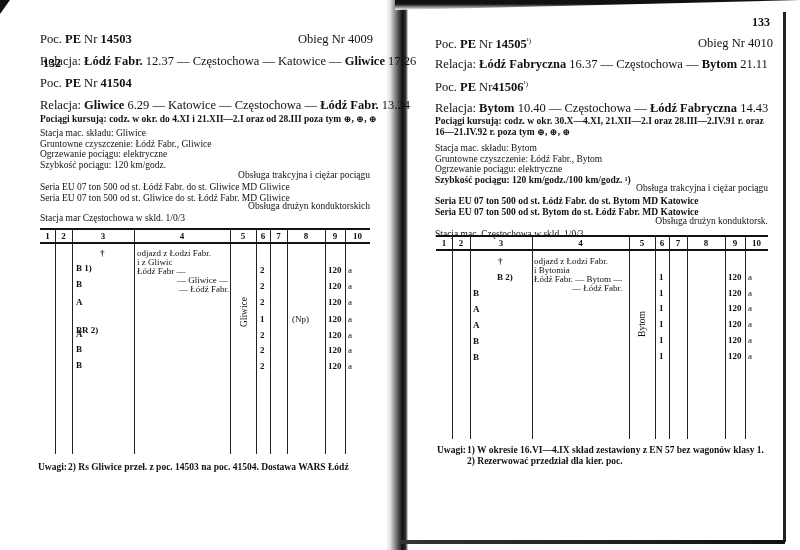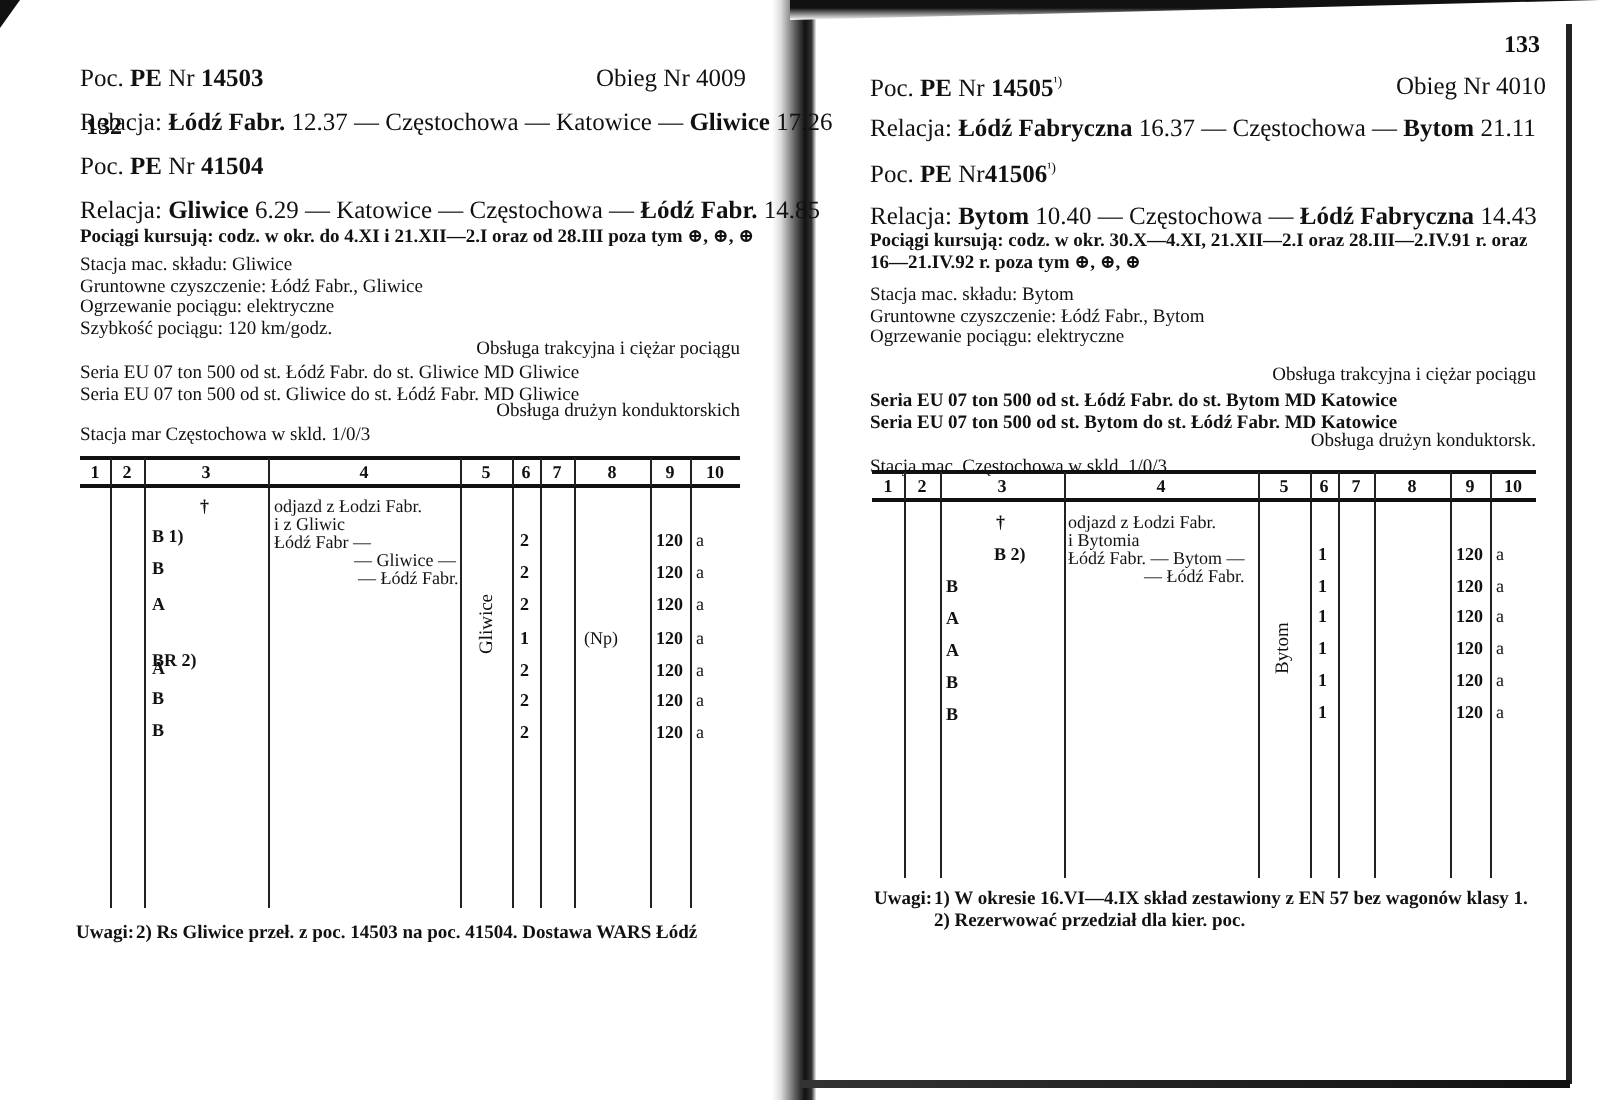--- a/index.html
+++ b/index.html
@@ -81,21 +81,21 @@
     <span>Nr</span>
     <span class="b">41504</span>
   </div>
 
   <div class="abs line13" style="left:40px;top:98px;">
     <span>Relacja:</span>
     <span class="b">Gliwice</span>
     <span>6.29</span>
     <span>— Katowice — Częstochowa —</span>
     <span class="b">Łódź Fabr.</span>
-    <span>14.85</span>
+    <span>13.24</span>
   </div>
 
   <div class="abs small b" style="left:40px;top:114px;">Pociągi kursują: codz. w okr. do 4.XI i 21.XII—2.I oraz od 28.III poza tym ⊕, ⊕, ⊕</div>
 
   <div class="abs small" style="left:40px;top:128px;">
     <div>Stacja mac. składu: Gliwice</div>
     <div>Gruntowne czyszczenie: Łódź Fabr., Gliwice</div>
     <div>Ogrzewanie pociągu: elektryczne</div>
     <div>Szybkość pociągu: 120 km/godz.</div>
   </div>
@@ -232,20 +232,21 @@
 
 <div class="abs small b" style="left:435px;top:116px;">
   <div>Pociągi kursują: codz. w okr. 30.X—4.XI, 21.XII—2.I oraz 28.III—2.IV.91 r. oraz</div>
   <div>16—21.IV.92 r. poza tym ⊕, ⊕, ⊕</div>
 </div>
 
 <div class="abs small" style="left:435px;top:143px;">
   <div>Stacja mac. składu: Bytom</div>
   <div>Gruntowne czyszczenie: Łódź Fabr., Bytom</div>
   <div>Ogrzewanie pociągu: elektryczne</div>
+  <div class="b">Szybkość pociągu: 120 km/godz./100 km/godz. ¹)</div>
 </div>
 
 <div class="abs small center" style="left:435px;width:333px;top:183px;">Obsługa trakcyjna i ciężar pociągu</div>
 <div class="abs small b" style="left:435px;top:196px;">
   <div>Seria EU 07 ton 500 od st. Łódź Fabr. do st. Bytom MD Katowice</div>
   <div>Seria EU 07 ton 500 od st. Bytom do st. Łódź Fabr. MD Katowice</div>
 </div>
 
 <div class="abs small center" style="left:435px;width:333px;top:216px;">Obsługa drużyn konduktorsk.</div>
 <div class="abs small" style="left:435px;top:229px;">Stacja mac. Częstochowa w skld. 1/0/3</div>

